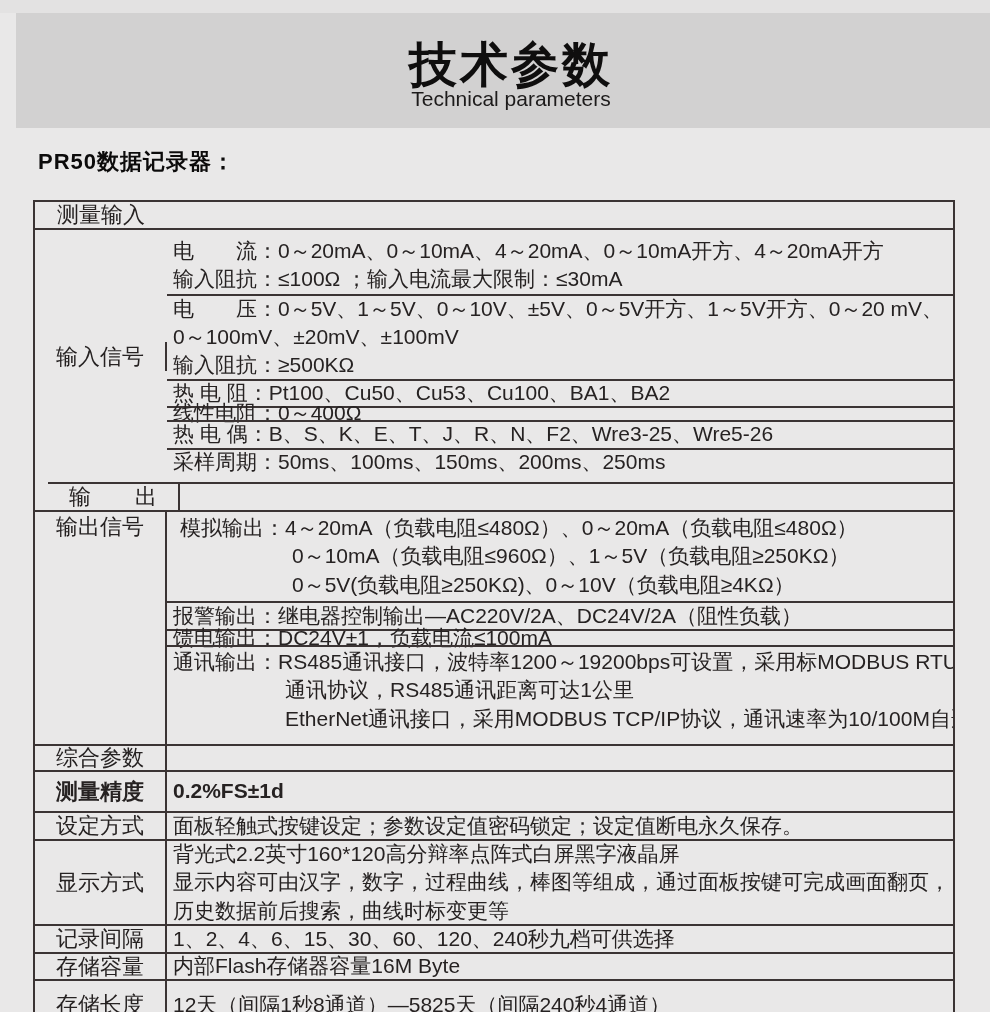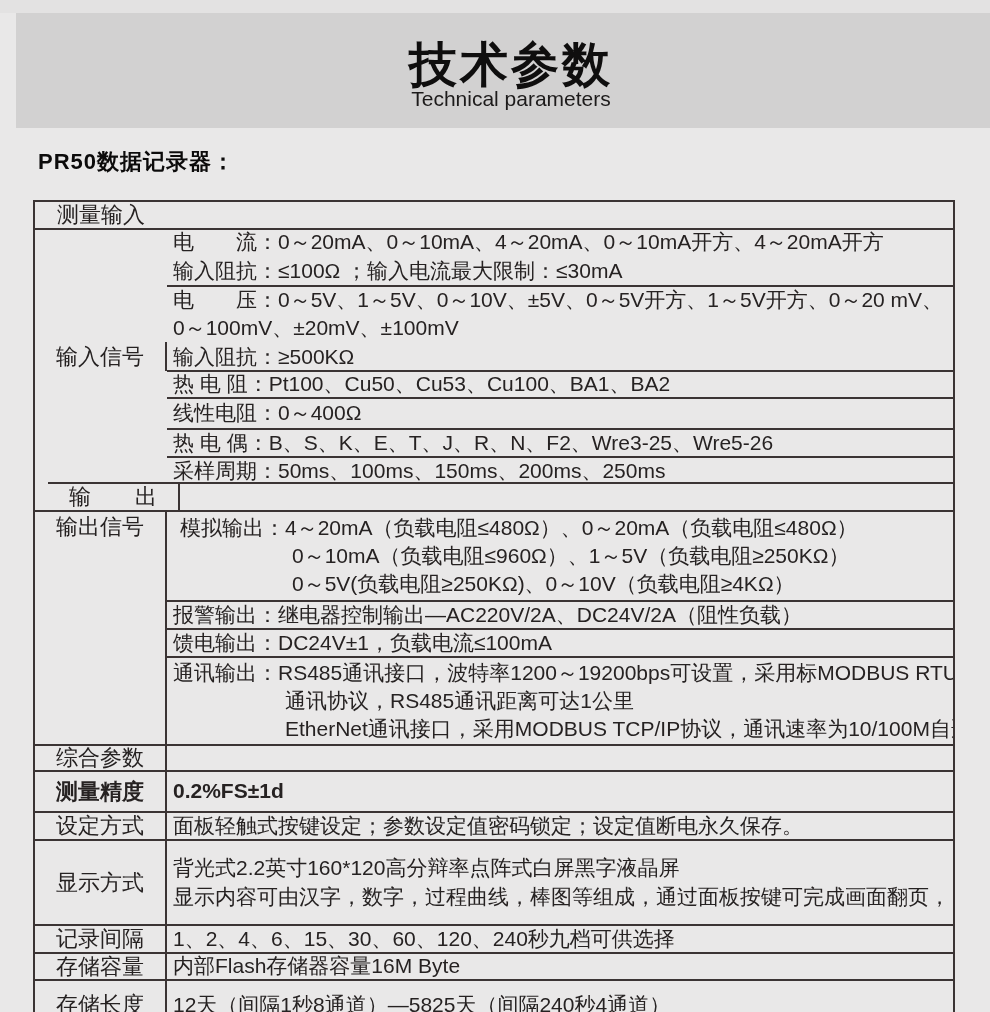--- a/index.html
+++ b/index.html
@@ -81,21 +81,21 @@
           <div class="line">输入阻抗：≤100Ω ；输入电流最大限制：≤30mA</div>
         </div>
         <div class="sub" style="height: 85px;">
           <div class="line">电　　压：0～5V、1～5V、0～10V、±5V、0～5V开方、1～5V开方、0～20 mV、</div>
           <div class="line">0～100mV、±20mV、±100mV</div>
           <div class="line">输入阻抗：≥500KΩ</div>
         </div>
         <div class="sub" style="height: 27px;">
           <div class="line">热 电 阻：Pt100、Cu50、Cu53、Cu100、BA1、BA2</div>
         </div>
-        <div class="sub" style="height: 31px;">
+        <div class="sub" style="height: 14px;">
           <div class="line">线性电阻：0～400Ω</div>
         </div>
         <div class="sub" style="height: 28px;">
           <div class="line">热 电 偶：B、S、K、E、T、J、R、N、F2、Wre3-25、Wre5-26</div>
         </div>
         <div class="sub" style="height: 28px;">
           <div class="line">采样周期：50ms、100ms、150ms、200ms、250ms</div>
         </div>
       </div>
     </div>
@@ -109,21 +109,21 @@
       </div>
       <div class="rcol">
         <div class="sub first" style="height: 89px; padding-left: 13px;">
           <div class="line">模拟输出：4～20mA（负载电阻≤480Ω）、0～20mA（负载电阻≤480Ω）</div>
           <div class="line indent">0～10mA（负载电阻≤960Ω）、1～5V（负载电阻≥250KΩ）</div>
           <div class="line indent">0～5V(负载电阻≥250KΩ)、0～10V（负载电阻≥4KΩ）</div>
         </div>
         <div class="sub" style="height: 28px;">
           <div class="line">报警输出：继电器控制输出—AC220V/2A、DC24V/2A（阻性负载）</div>
         </div>
-        <div class="sub" style="height: 28px;">
+        <div class="sub" style="height: 16px;">
           <div class="line">馈电输出：DC24V±1，负载电流≤100mA</div>
         </div>
         <div class="sub" style="height: 89px;">
           <div class="line">通讯输出：RS485通讯接口，波特率1200～19200bps可设置，采用标MODBUS RTU</div>
           <div class="line indent">通讯协议，RS485通讯距离可达1公里</div>
           <div class="line indent">EtherNet通讯接口，采用MODBUS TCP/IP协议，通讯速率为10/100M自适应。</div>
         </div>
       </div>
     </div>
     <div class="trow" style="height: 26px;">
@@ -140,20 +140,21 @@
       <div class="lcell">设定方式</div>
       <div class="rcell">
         <div class="line">面板轻触式按键设定；参数设定值密码锁定；设定值断电永久保存。</div>
       </div>
     </div>
     <div class="trow" style="height: 85px;">
       <div class="lcell">显示方式</div>
       <div class="rcell">
         <div class="line">背光式2.2英寸160*120高分辩率点阵式白屏黑字液晶屏</div>
         <div class="line">显示内容可由汉字，数字，过程曲线，棒图等组成，通过面板按键可完成画面翻页，</div>
+        <div class="line">历史数据前后搜索，曲线时标变更等</div>
       </div>
     </div>
     <div class="trow" style="height: 28px;">
       <div class="lcell">记录间隔</div>
       <div class="rcell">
         <div class="line">1、2、4、6、15、30、60、120、240秒九档可供选择</div>
       </div>
     </div>
     <div class="trow" style="height: 27px;">
       <div class="lcell">存储容量</div>

